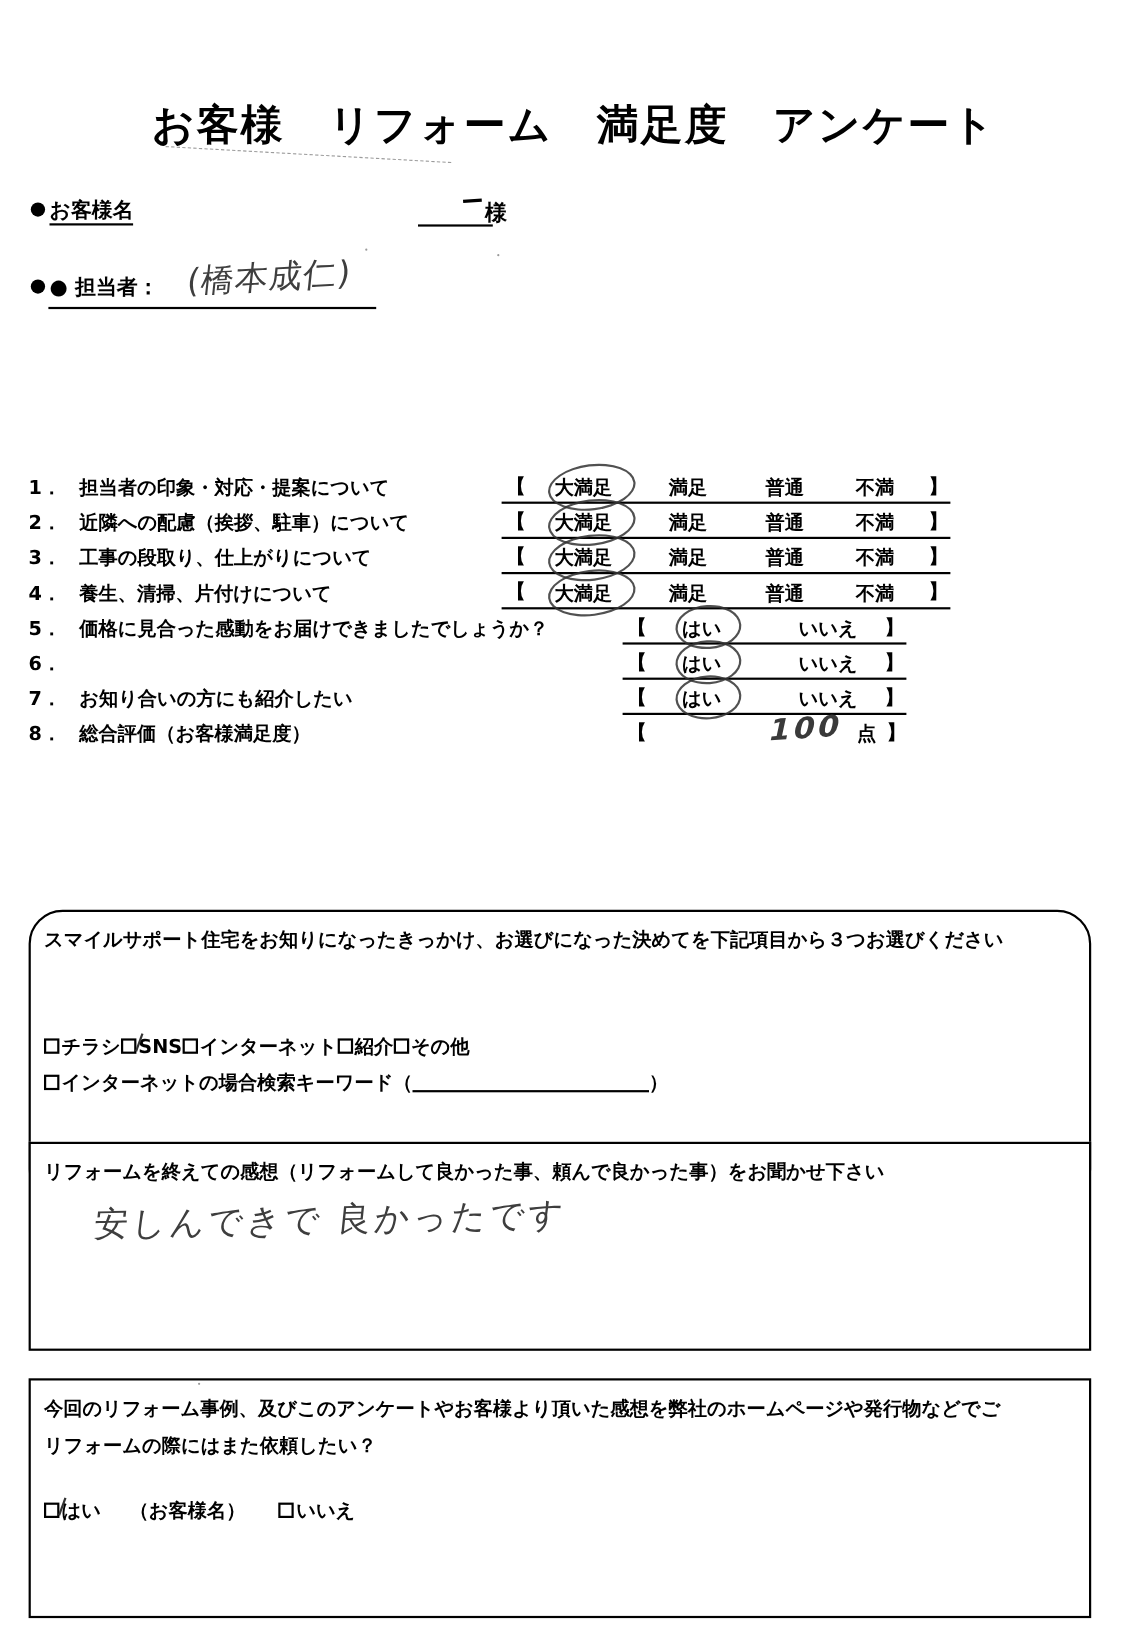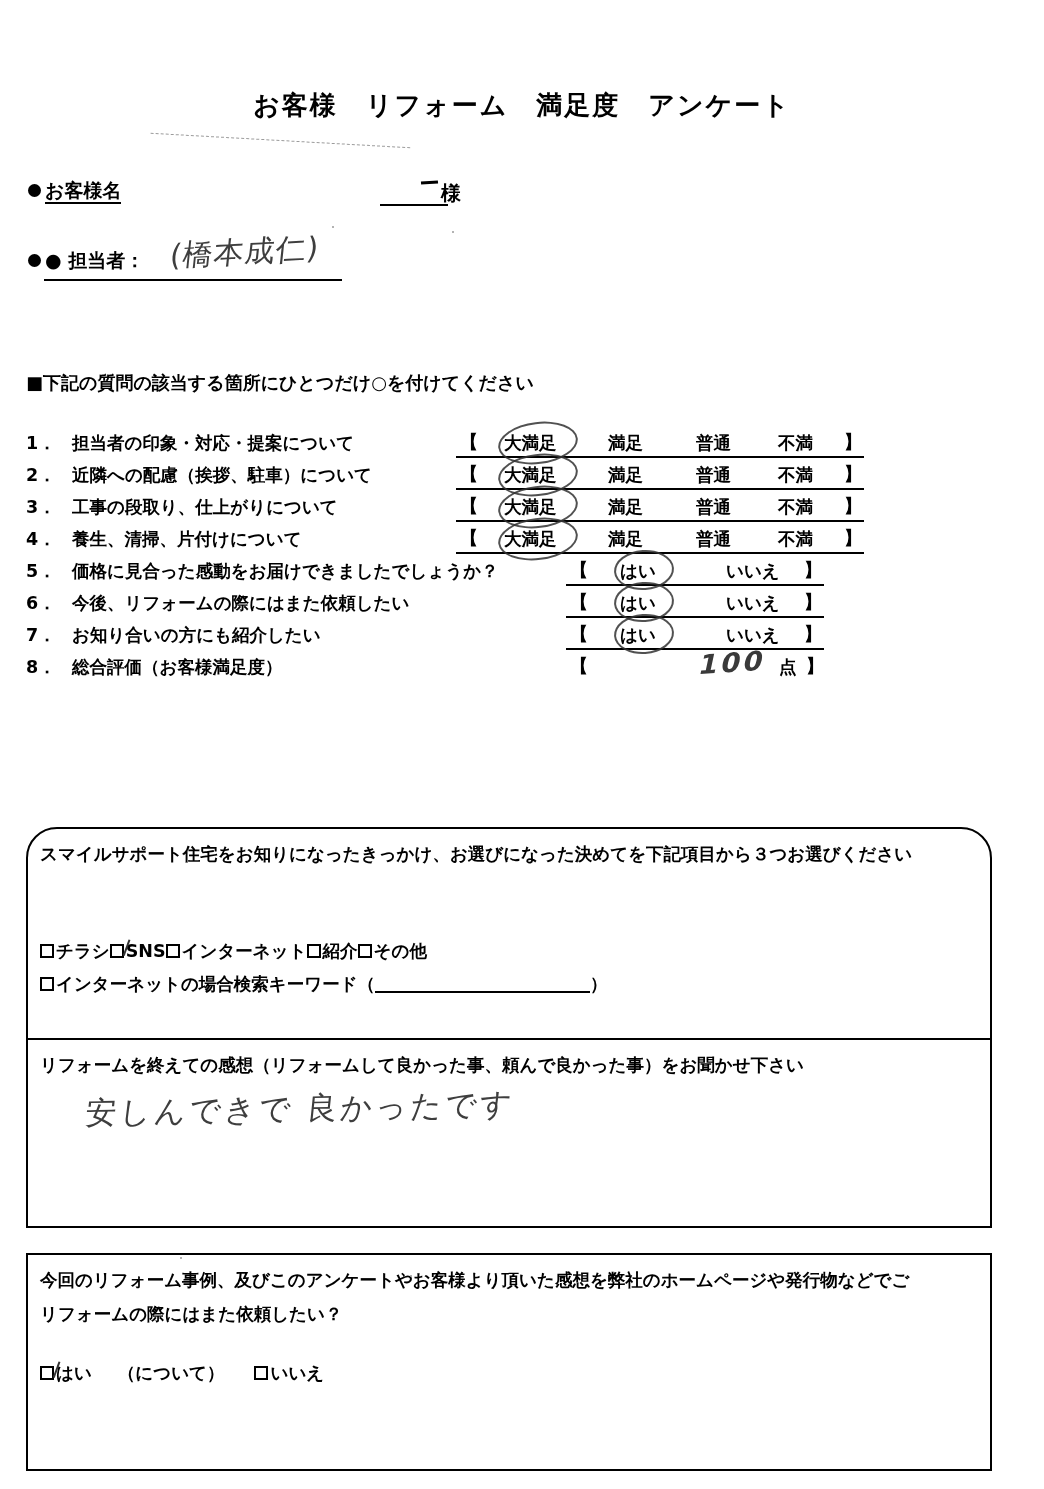--- a/index.html
+++ b/index.html
@@ -19,21 +19,21 @@
     color: #000000;
   }
 
   
   .title {
     position: absolute;
     top: 88px;
     left: 0;
     width: 1044px;
     text-align: center;
-    font-size: 26px;
+    font-size: 38px;
     font-weight: bold;
     letter-spacing: 2px;
     white-space: pre;
   }
   .title-smudge {
     position: absolute;
     top: 140px;
     left: 150px;
     width: 260px;
     height: 14px;
@@ -329,21 +329,20 @@
   <div class="cust-line"></div>
   <div class="cust-mark"></div>
   <div class="cust-sama">様</div>
 
   <div class="field-staff">
     <span class="bullet"></span><span>● 担当者：</span>
   </div>
   <div class="staff-line"></div>
   <div class="staff-hand">(橋本成仁)</div>
 
-  <div class="instruction">■下記の質問の該当する箇所にひとつだけ○を付けてください</div>
 
   <div class="qlist">
 
     <div class="qrow">
       <span class="qnum">1．</span>
       <span class="qtext">担当者の印象・対応・提案について</span>
       <span class="qans four">
         <span class="brk brk-l">【</span>
         <span class="opt o1">大満足</span>
         <span class="opt o2">満足</span>
@@ -403,21 +402,20 @@
         <span class="brk brk-l">【</span>
         <span class="opt t1">はい</span>
         <span class="opt t2">いいえ</span>
         <span class="brk brk-r">】</span>
         <span class="circle-mark circle-small"></span>
       </span>
     </div>
 
     <div class="qrow">
       <span class="qnum">6．</span>
-      <span class="qtext">今後、リフォームの際にはまた依頼したい</span>
       <span class="qans two">
         <span class="brk brk-l">【</span>
         <span class="opt t1">はい</span>
         <span class="opt t2">いいえ</span>
         <span class="brk brk-r">】</span>
         <span class="circle-mark circle-small"></span>
       </span>
     </div>
 
     <div class="qrow">
@@ -460,21 +458,21 @@
 
   <div class="box" id="box-comment">
     <div class="box-title">リフォームを終えての感想（リフォームして良かった事、頼んで良かった事）をお聞かせ下さい</div>
     <div class="hand-comment">安しんできで 良かったです</div>
   </div>
 
   <div class="box" id="box-consent">
     <div class="box-title">今回のリフォーム事例、及びこのアンケートやお客様より頂いた感想を弊社のホームページや発行物などでご</div>
     <div class="box-title2">リフォームの際にはまた依頼したい？</div>
     <div class="consent-row">
-      <span class="cb checked"></span><span>はい</span><span class="consent-gap"></span><span>（について）</span><span class="consent-gap2"></span><span class="cb"></span><span>いいえ</span>
+      <span class="cb checked"></span><span>はい</span><span class="consent-gap"></span><span>（お客様名）</span><span class="consent-gap2"></span><span class="cb"></span><span>いいえ</span>
     </div>
   </div>
 
   <div class="speck" style="left:332px; top:226px;"></div>
   <div class="speck" style="left:452px; top:231px;"></div>
   <div class="speck" style="left:180px; top:1257px;"></div>
   <div class="speck" style="left:410px; top:1275px;"></div>
 
 </div>
 

